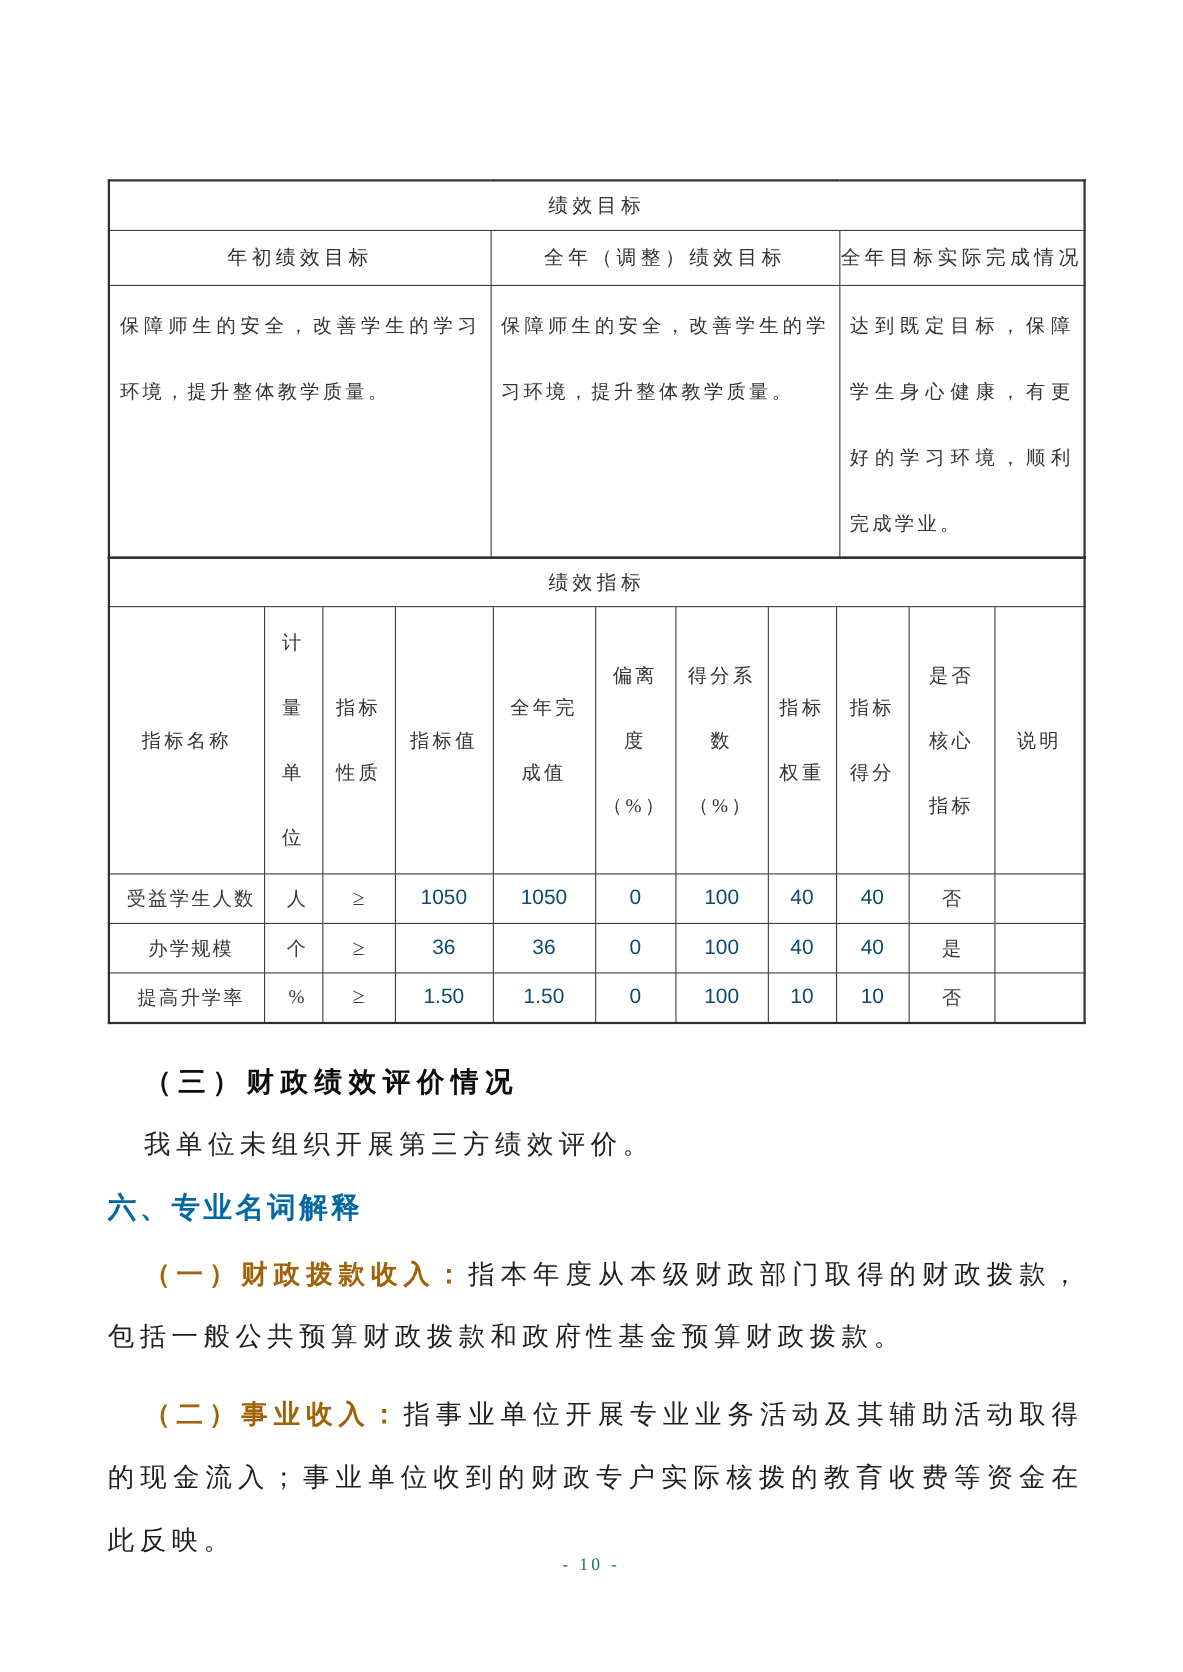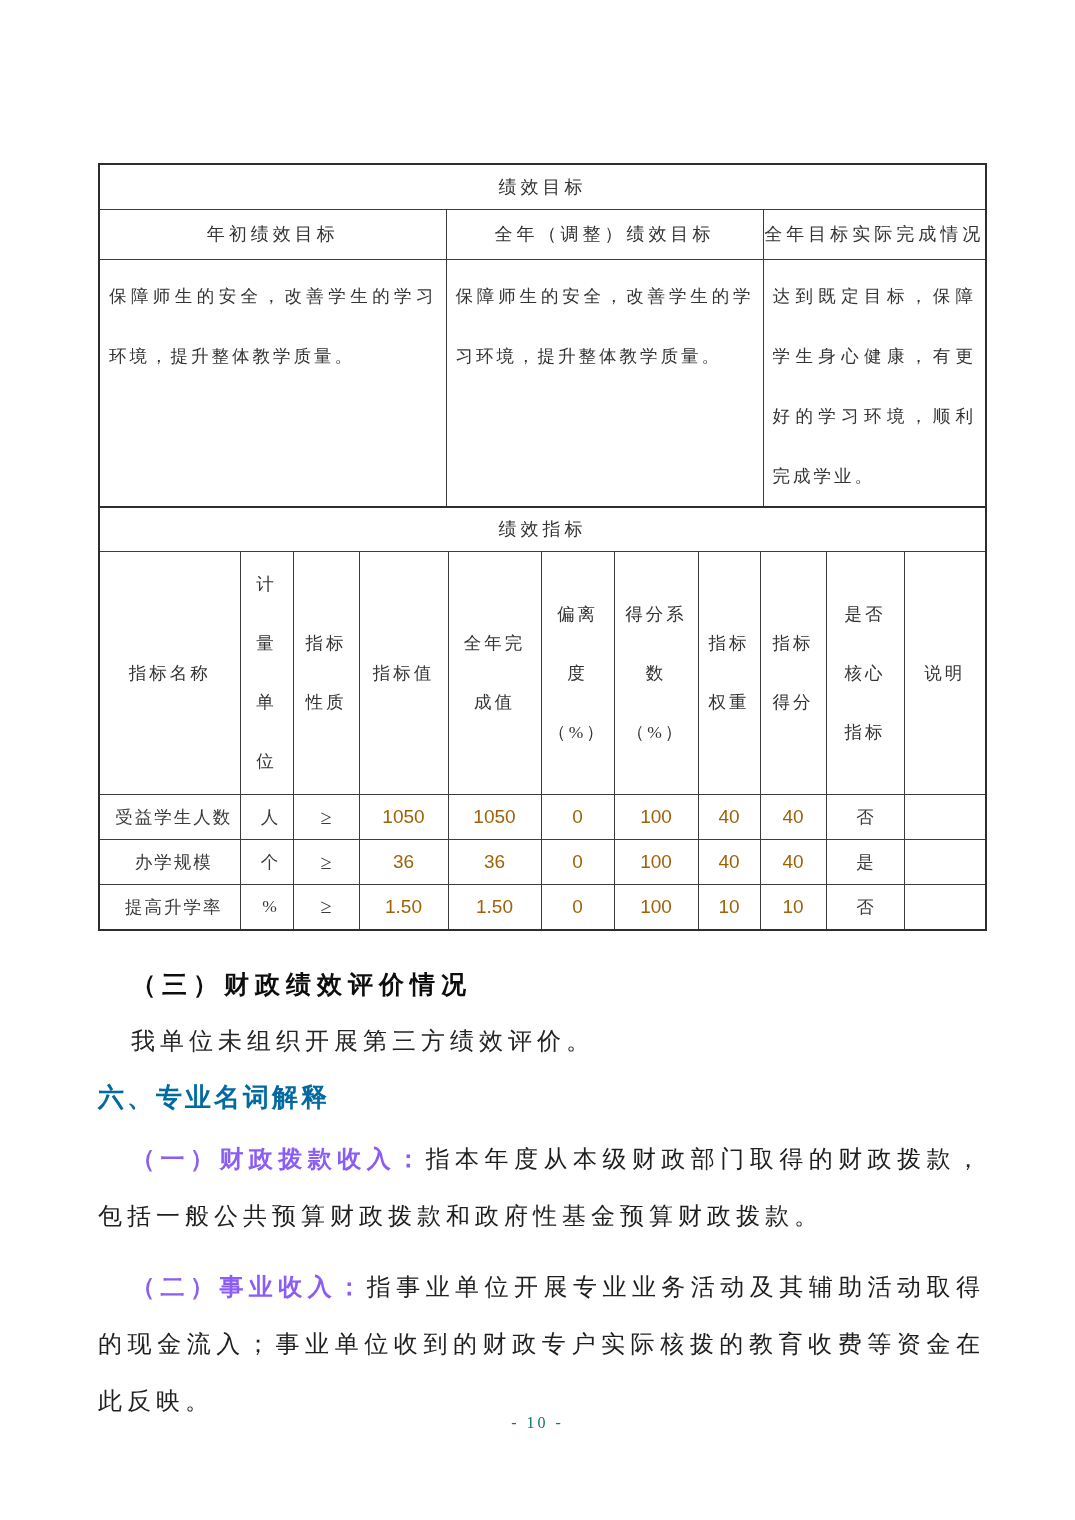--- a/index.html
+++ b/index.html
@@ -65,21 +65,21 @@
     letter-spacing: 3px;
     line-height: 59px;
     padding: 0;
   }
   .i-row td {
     height: 45px;
     text-align: center;
     vertical-align: middle;
     font-size: 19px;
     font-family: "Liberation Sans", "DejaVu Sans", sans-serif;
-    color: #a16207;
+    color: #0c4a6e;
   }
   .i-row td.c-name, .i-row td.c-unit {
     text-align: center;
     padding-left: 8px;
     font-family: "Liberation Serif", "DejaVu Serif", serif;
     font-size: 17.5px;
     letter-spacing: 2px;
     color: #3a3a3a;
   }
   .i-row td.c-rel { font-family: "Liberation Serif", "DejaVu Serif", serif; font-size: 20px; color: #3a3a3a; }
@@ -114,21 +114,21 @@
   }
   .para {
     margin-top: 14px;
     font-size: 24px;
     color: #1f1f1f;
     letter-spacing: 5px;
     line-height: 57px;
     text-align: justify;
     text-indent: 33px;
   }
-  .para .lead { font-weight: bold; color: #8b5cf6; }
+  .para .lead { font-weight: bold; color: #a16207; }
 
   .page-number {
     position: absolute;
     left: 0;
     bottom: 88px;
     width: 100%;
     text-align: center;
     font-size: 16px;
     letter-spacing: 3px;
     color: #0f766e;

